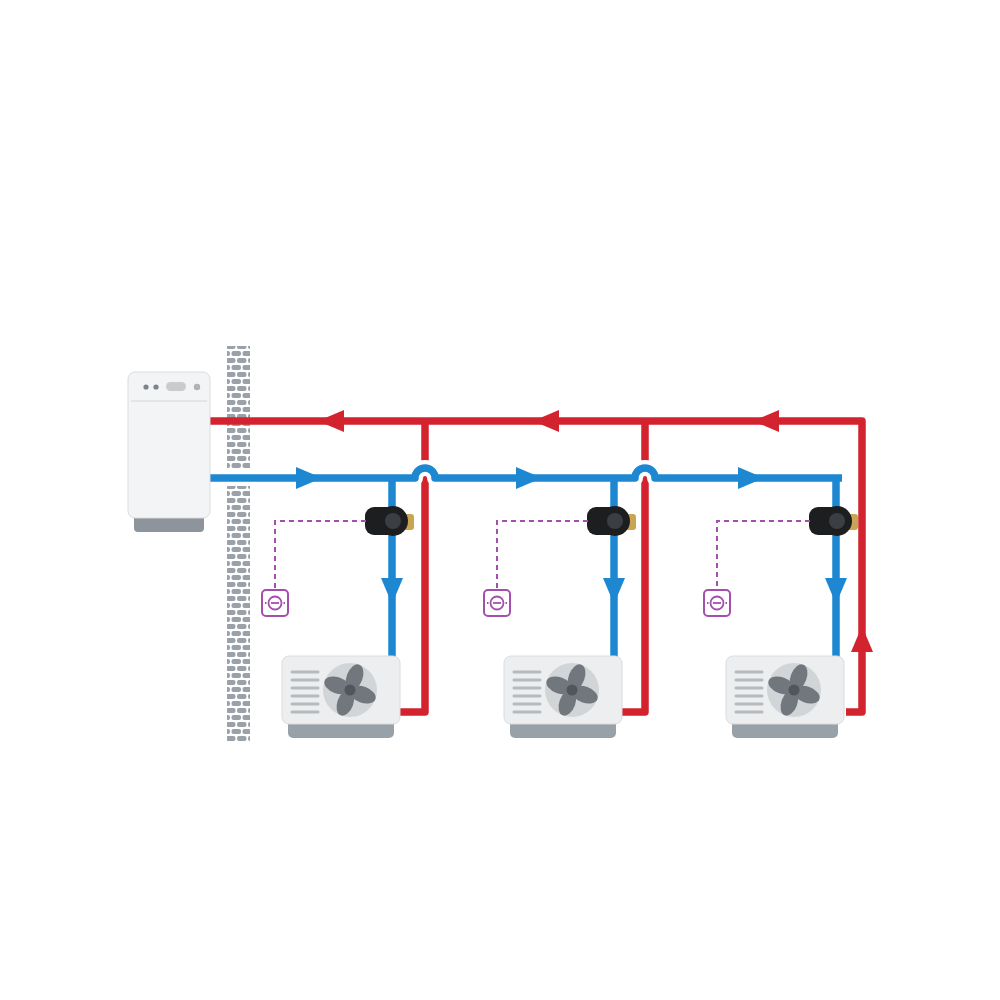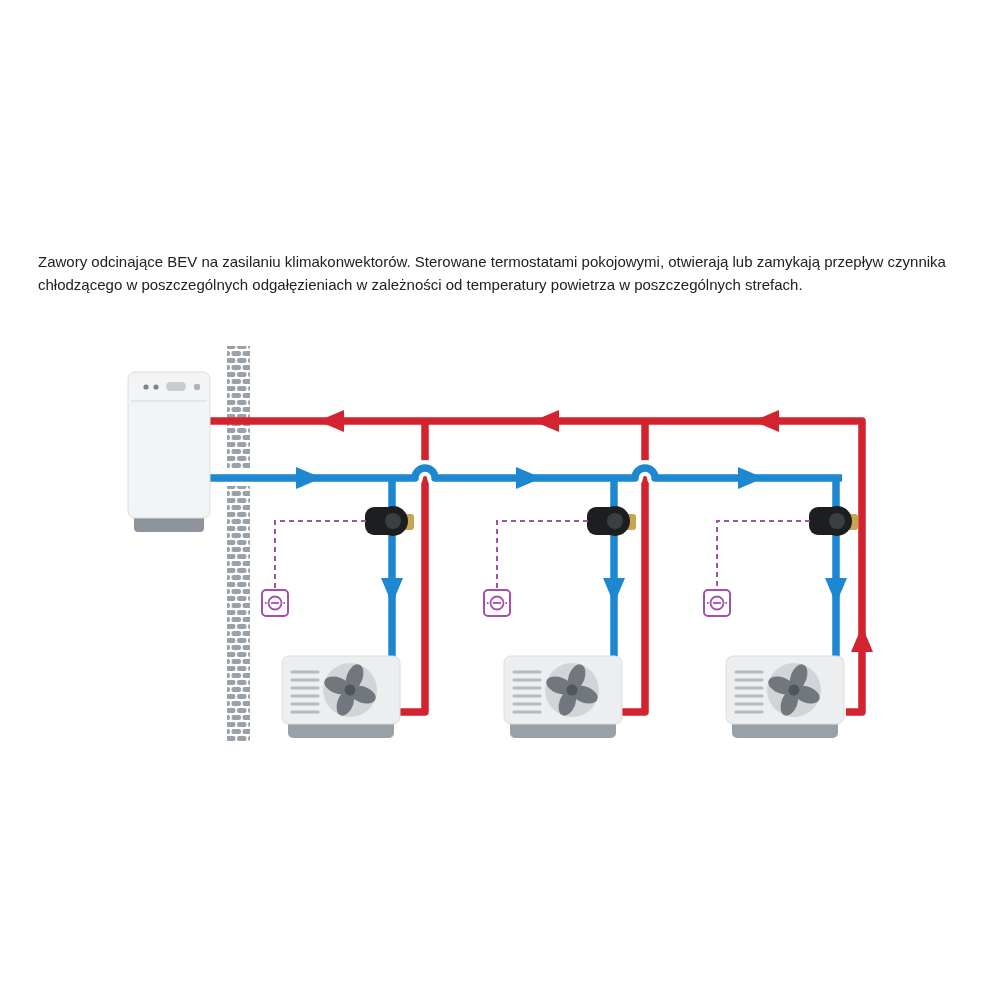--- a/index.html
+++ b/index.html
@@ -30,21 +30,20 @@
   .brass{fill:var(--valve-brass,#c9a551);}
   .ctrl{fill:none;stroke:var(--control-line,#a44fae);stroke-width:2;stroke-dasharray:5 4;}
   .tstat-box{fill:#ffffff;stroke:var(--control-line,#a44fae);stroke-width:2;}
   .tstat-dial{fill:none;stroke:var(--control-line,#a44fae);stroke-width:1.8;}
 </style>
 </head>
 <body>
 
 <div class="canvas">
 
-  <p class="description">Zawory odcinające BEV na zasilaniu klimakonwektorów. Sterowane termostatami pokojowymi, otwierają lub zamykają przepływ czynnika chłodzącego w poszczególnych odgałęzieniach w zależności od temperatury powietrza w poszczególnych strefach.</p>
 
   <svg class="diagram" width="1000" height="1000" viewBox="0 0 1000 1000" xmlns="http://www.w3.org/2000/svg">
 
     <defs>
       <pattern id="bricks" width="22" height="14" patternUnits="userSpaceOnUse">
         <rect width="22" height="14" fill="#ffffff"></rect>
         <rect class="brick" x="0.5" y="1" width="9.5" height="5" rx="2"></rect>
         <rect class="brick" x="11.5" y="1" width="9.5" height="5" rx="2"></rect>
         <rect class="brick" x="-5" y="8" width="9.5" height="5" rx="2"></rect>
         <rect class="brick" x="6" y="8" width="9.5" height="5" rx="2"></rect>

